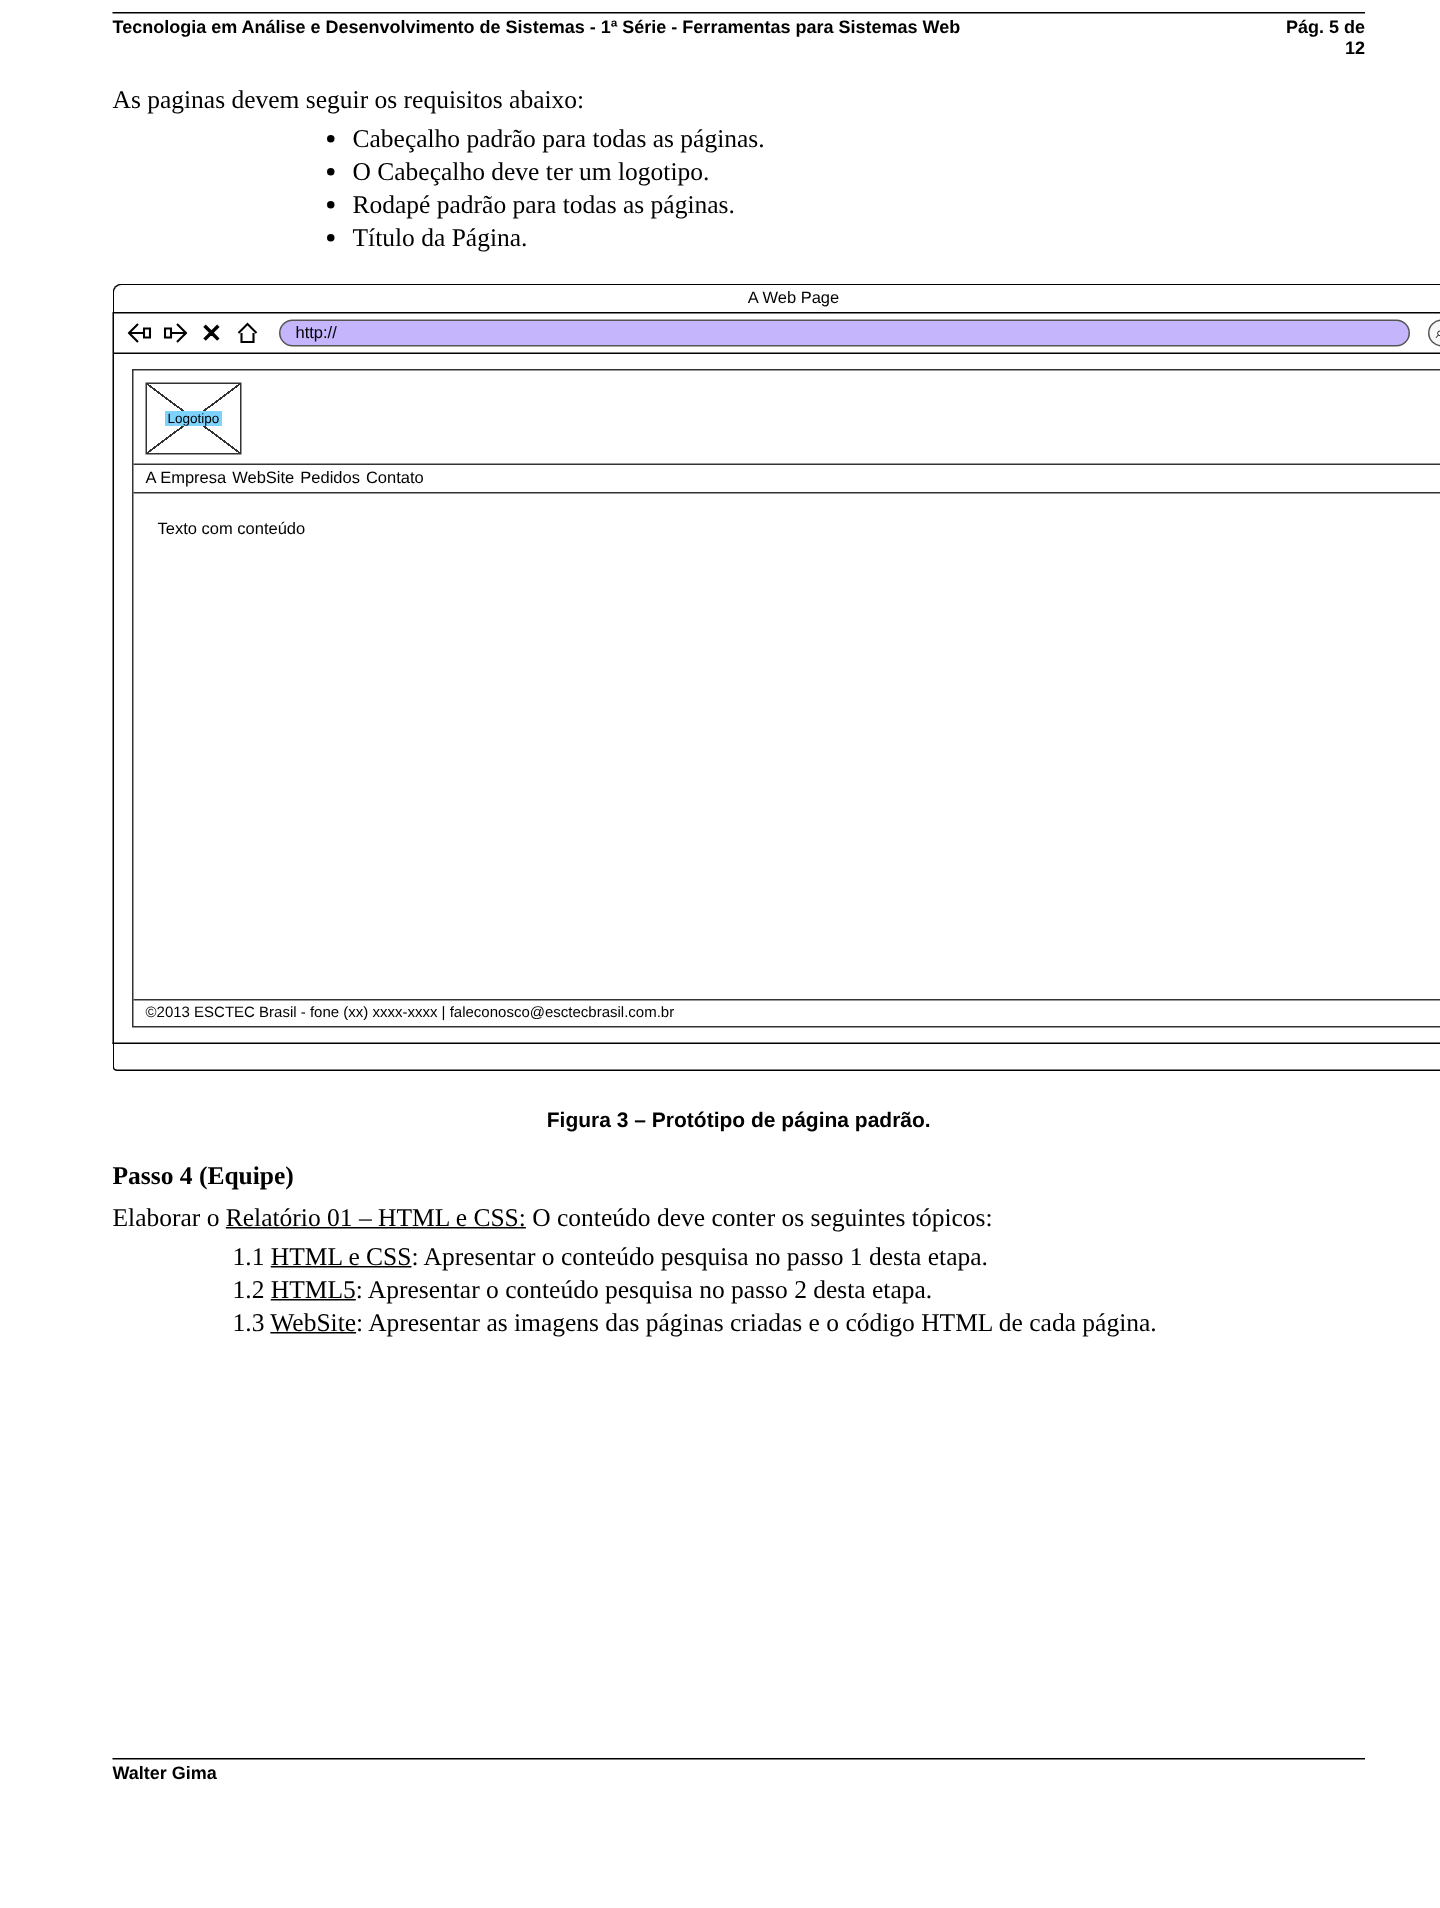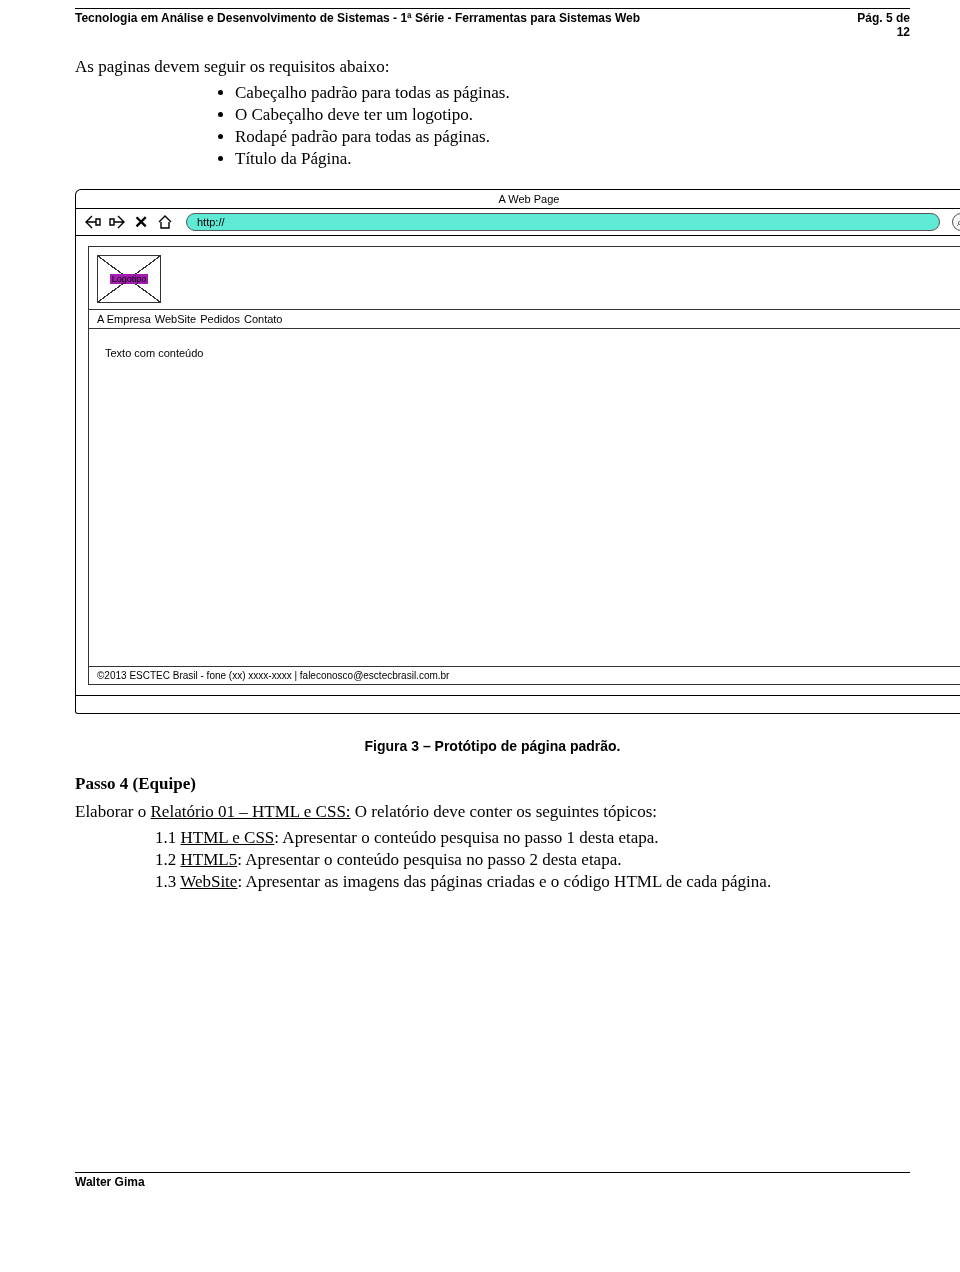--- a/index.html
+++ b/index.html
@@ -73,21 +73,21 @@
     justify-content: center;
     font-weight: bold;
     font-size: 15px;
   }
   .wf-url {
     flex: 1;
     border: 1px solid #555;
     border-radius: 10px;
     padding: 2px 10px;
     font-size: 11px;
-    background: #5eead4;
+    background: #c4b5fd;
     margin: 0 6px;
   }
   .wf-search {
     width: 22px;
     height: 18px;
     border: 1px solid #555;
     border-radius: 9px;
     display:flex;align-items:center;justify-content:flex-start;
     font-size:11px;padding-left:4px;background:#f8f8f8;
   }
@@ -119,21 +119,21 @@
     background: linear-gradient(to top right, transparent calc(50% - 0.6px), #333 calc(50% - 0.6px), #333 calc(50% + 0.6px), transparent calc(50% + 0.6px));
   }
   .wf-logo::after {
     background: linear-gradient(to top left, transparent calc(50% - 0.6px), #333 calc(50% - 0.6px), #333 calc(50% + 0.6px), transparent calc(50% + 0.6px));
   }
   .wf-logo-label {
     position: absolute;
     top: 18px; left: 0; right: 0;
     text-align: center;
     font-size: 9px;
-    background: #a21caf;
+    background: #7dd3fc;
     padding: 0 2px;
     width: fit-content;
     margin: 0 auto;
     z-index: 2;
   }
   .wf-nav {
     position: absolute;
     top: 62px; left: 0; right: 0;
     border-top: 1px solid #333;
     border-bottom: 1px solid #333;
@@ -269,21 +269,21 @@
     <div class="wf-resize">
       <div class="wf-resize-handle"></div>
     </div>
   </div>
 
   <div class="figure-caption">Figura 3 – Protótipo de página padrão.</div>
 
   <div class="passo-heading">Passo 4 (Equipe)</div>
 
   <p style="font-size:17px;margin:6px 0;">
-    <span>Elaborar o </span><span class="u">Relatório 01 – HTML e CSS:</span><span> O relatório deve conter os seguintes tópicos:</span>
+    <span>Elaborar o </span><span class="u">Relatório 01 – HTML e CSS:</span><span> O conteúdo deve conter os seguintes tópicos:</span>
   </p>
 
   <div class="sub-list">
     <div>
       <span>1.1 </span><span class="u">HTML e CSS</span><span>: Apresentar o conteúdo pesquisa no passo 1 desta etapa.</span>
     </div>
     <div>
       <span>1.2 </span><span class="u">HTML5</span><span>: Apresentar o conteúdo pesquisa no passo 2 desta etapa.</span>
     </div>
     <div style="text-align:justify;">

